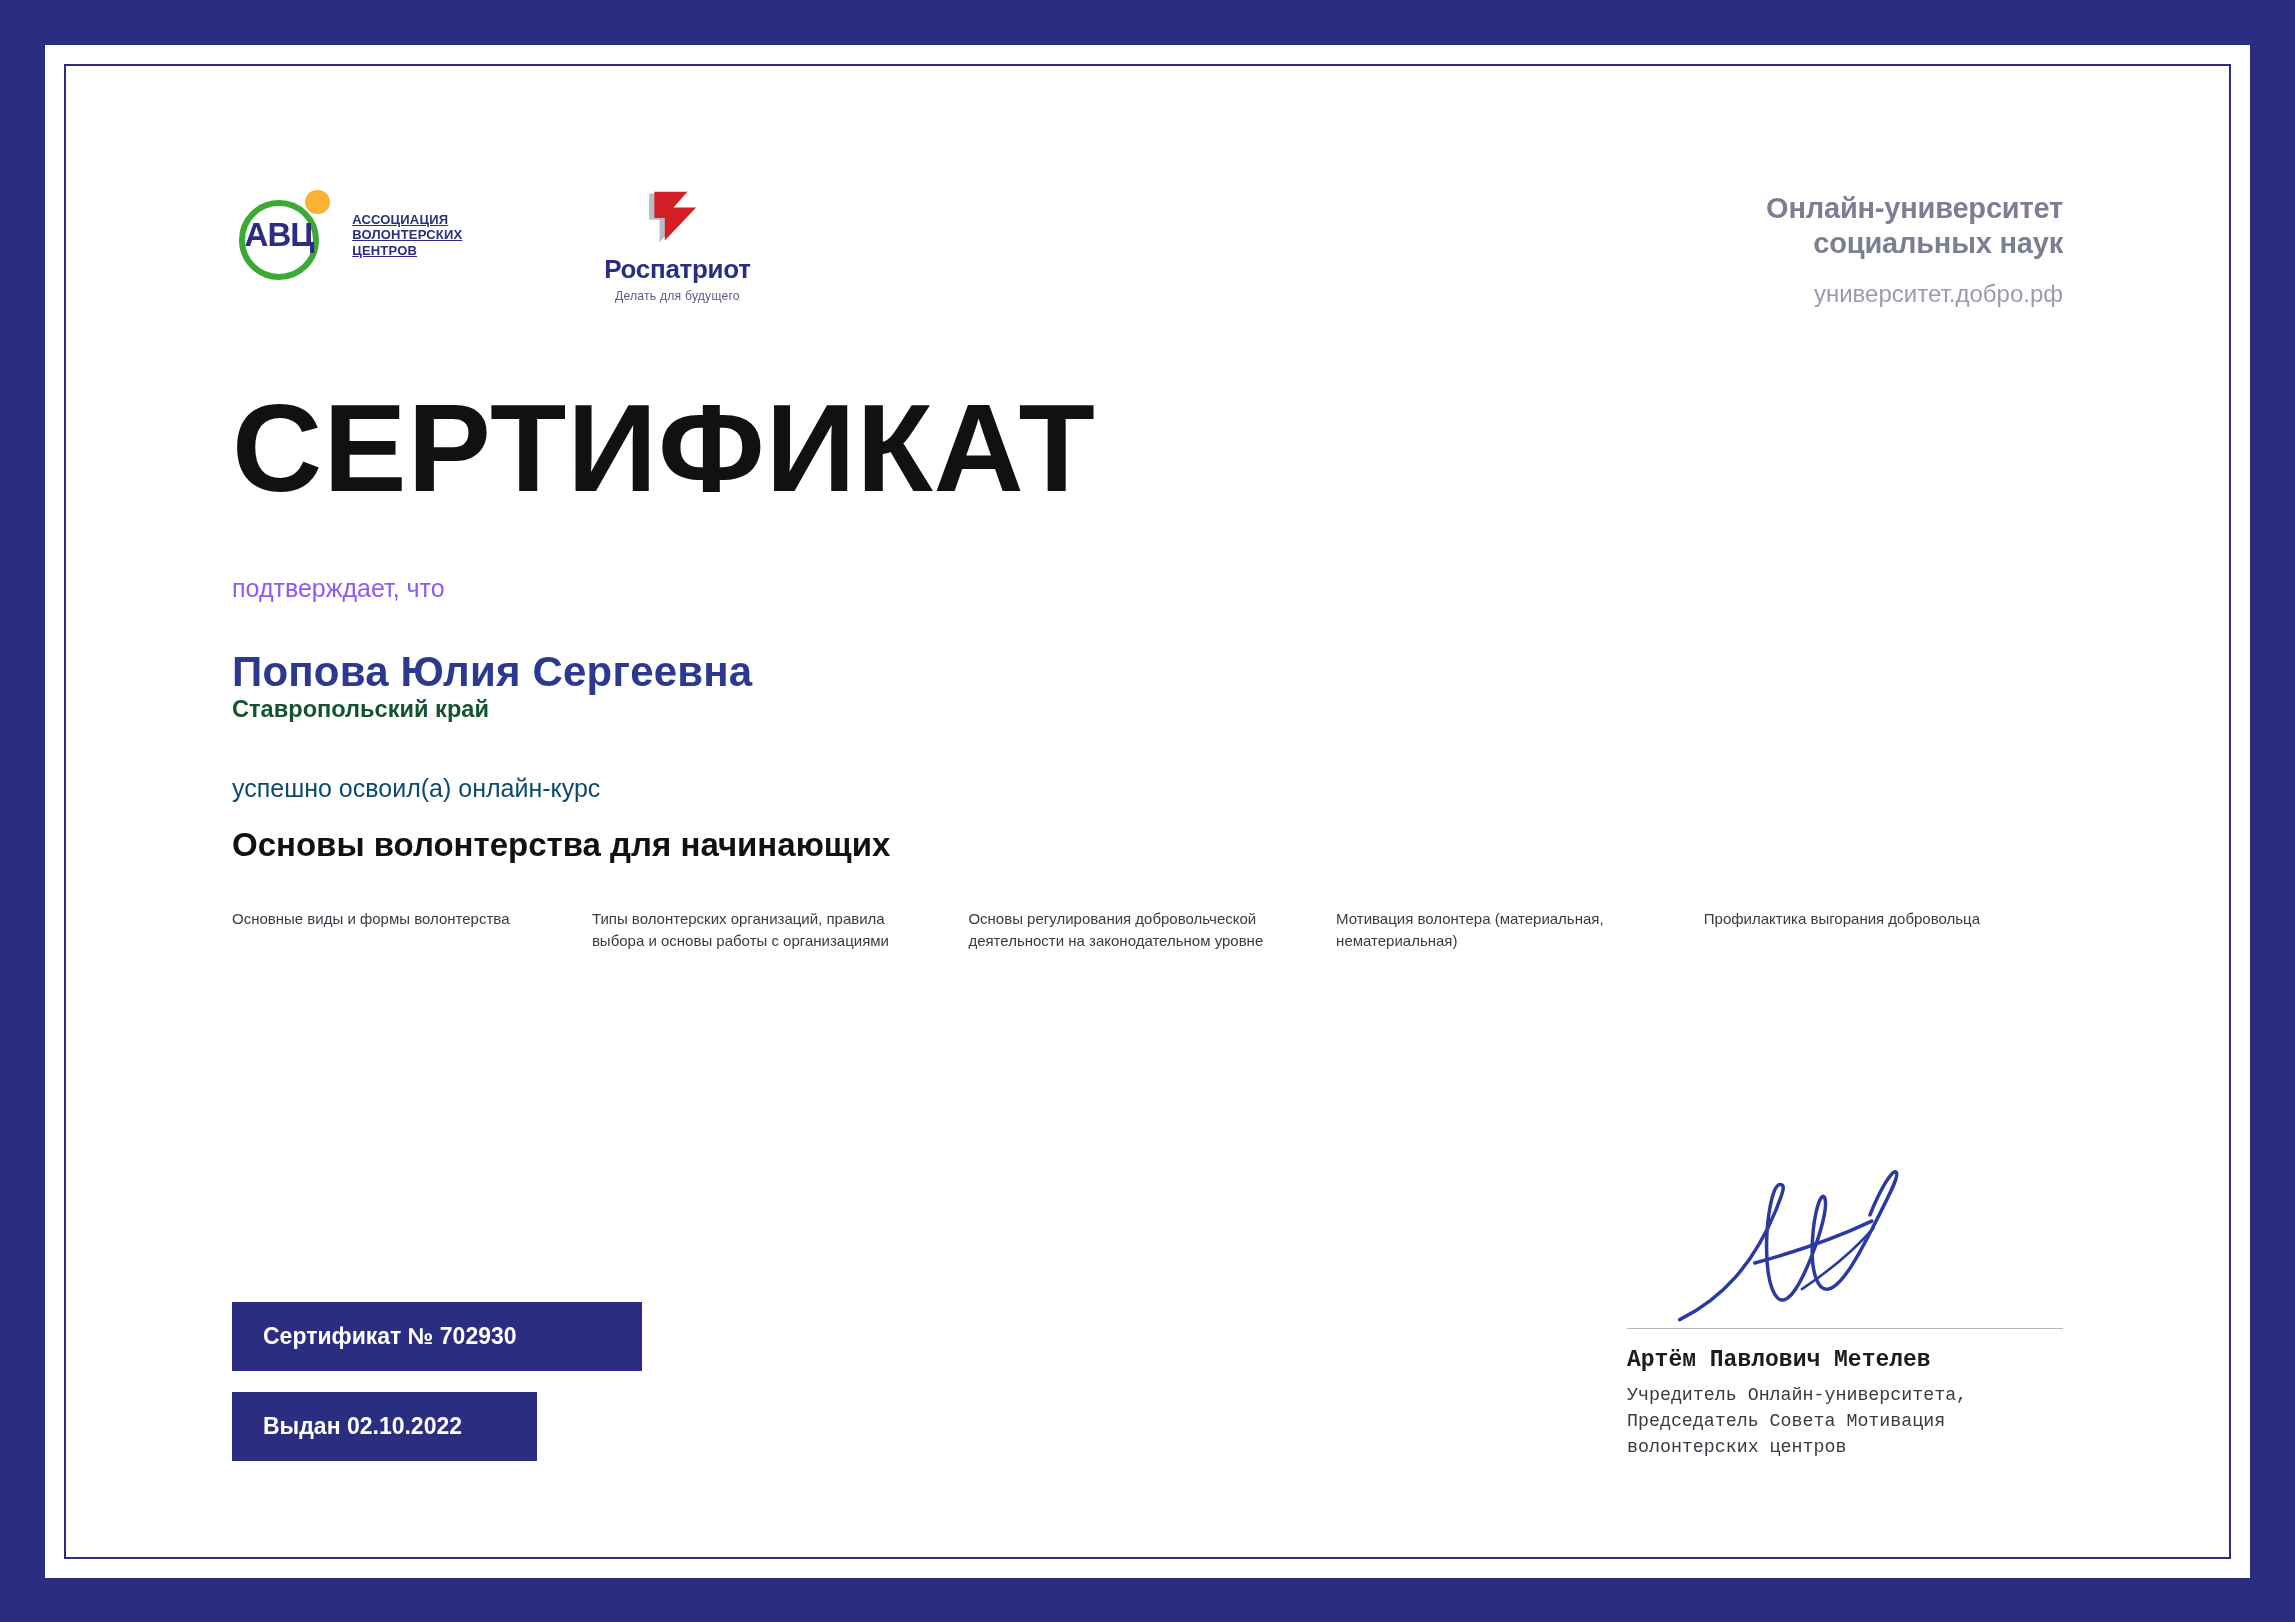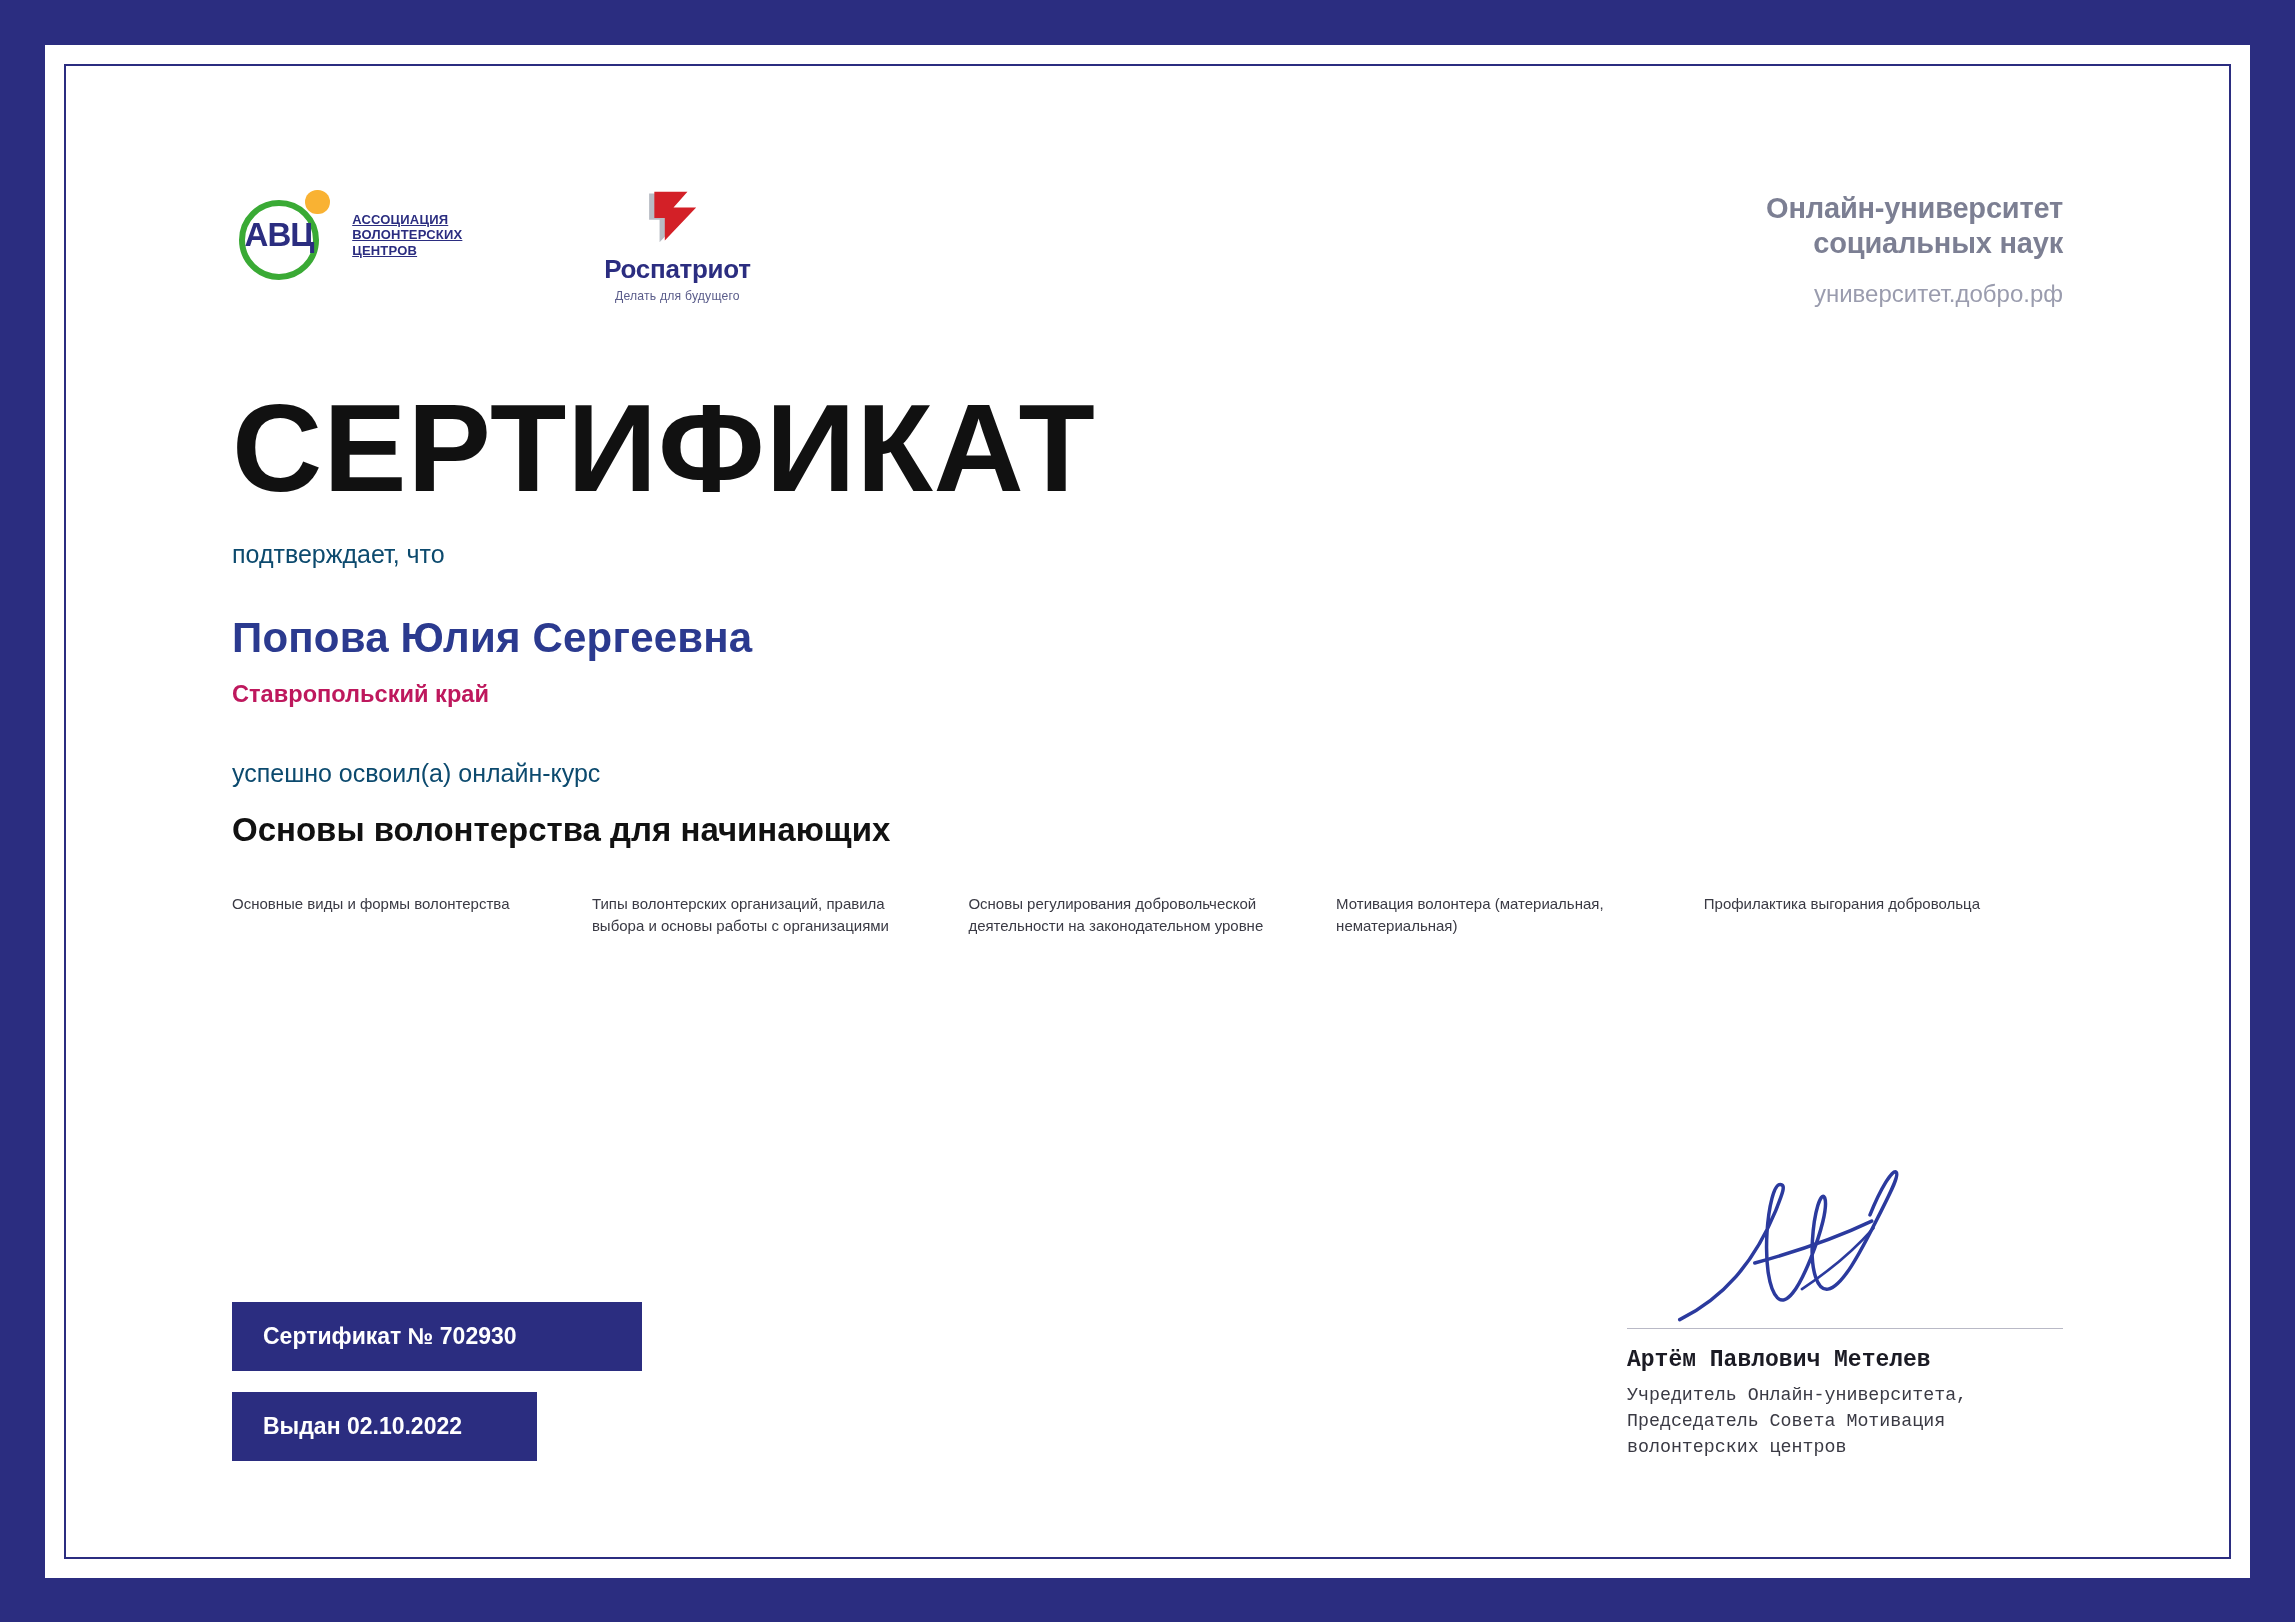--- a/index.html
+++ b/index.html
@@ -160,37 +160,36 @@
   .cert-title {
     margin-top: 77px;
     font-size: 125px;
     font-weight: bold;
     letter-spacing: 0.9px;
     line-height: 1;
     color: #111111;
   }
 
   .confirms {
-    margin-top: 30px;
+    margin-top: 64px;
     font-size: 25px;
-    color: #0c4a6e;
+    color: #8b5cf6;
   }
 
   .recipient-name {
     margin-top: 45px;
     font-size: 42px;
     font-weight: bold;
     color: #2b3a8f;
     letter-spacing: 0.2px;
   }
   .recipient-region {
-    margin-top: 19px;
     font-size: 23.6px;
     font-weight: bold;
-    color: #be185d;
+    color: #14532d;
   }
 
   .completed-line {
     margin-top: 51px;
     font-size: 25px;
     color: #0c4a6e;
   }
 
   .course-name {
     margin-top: 23px;

